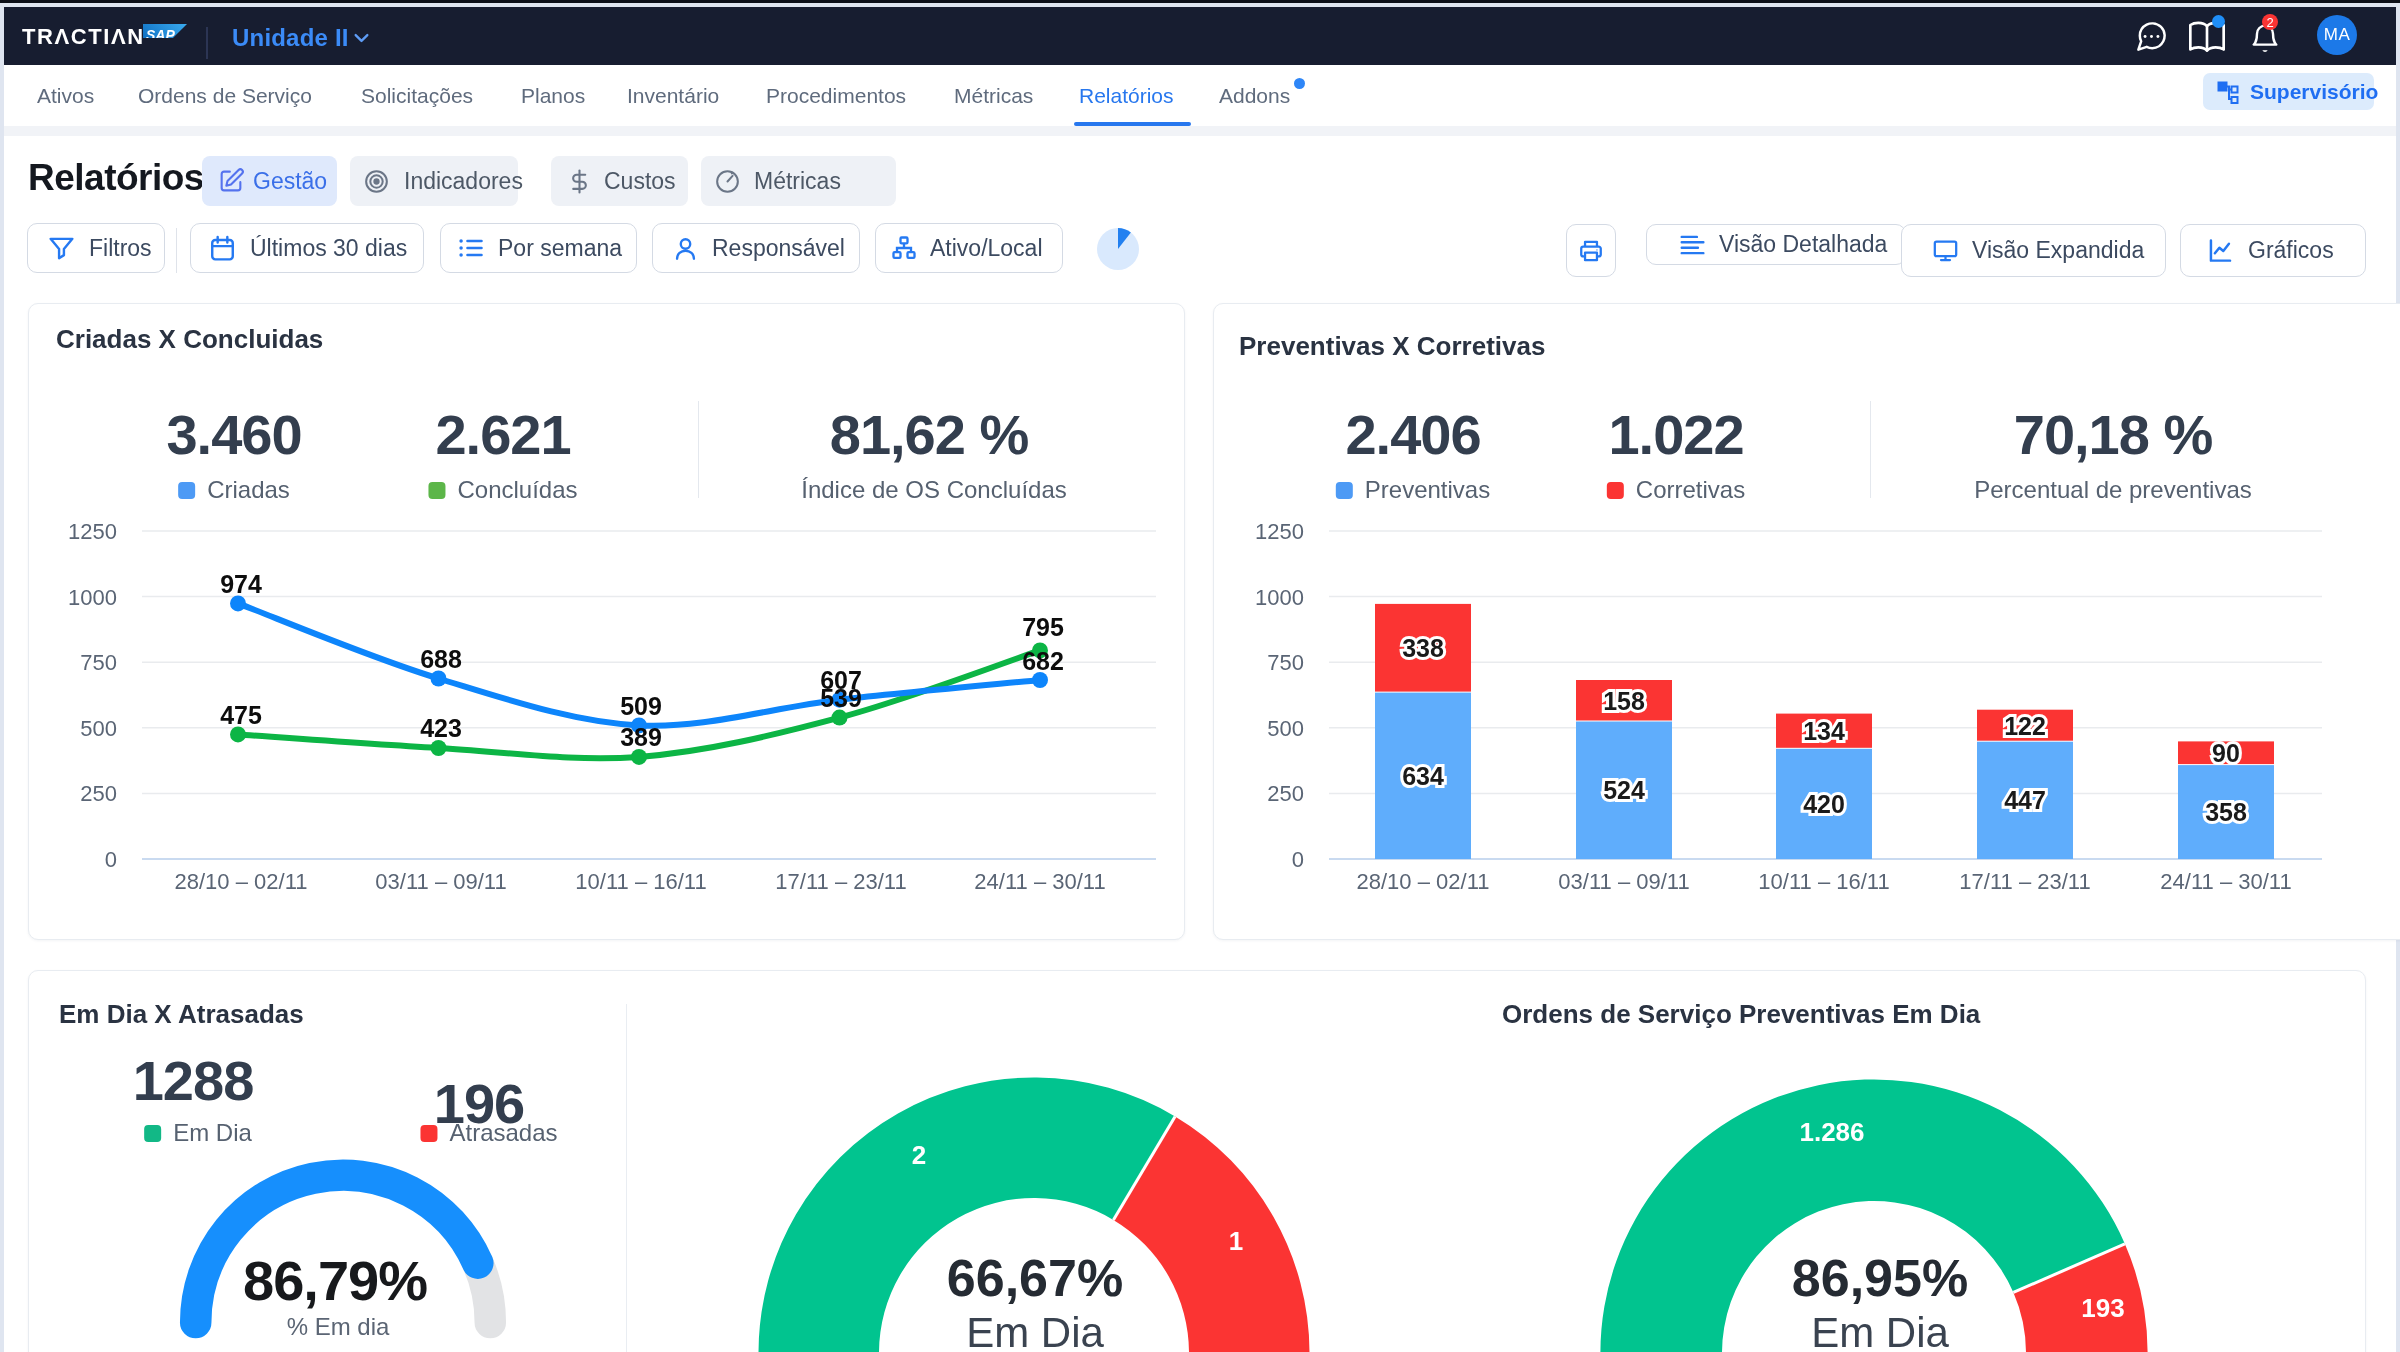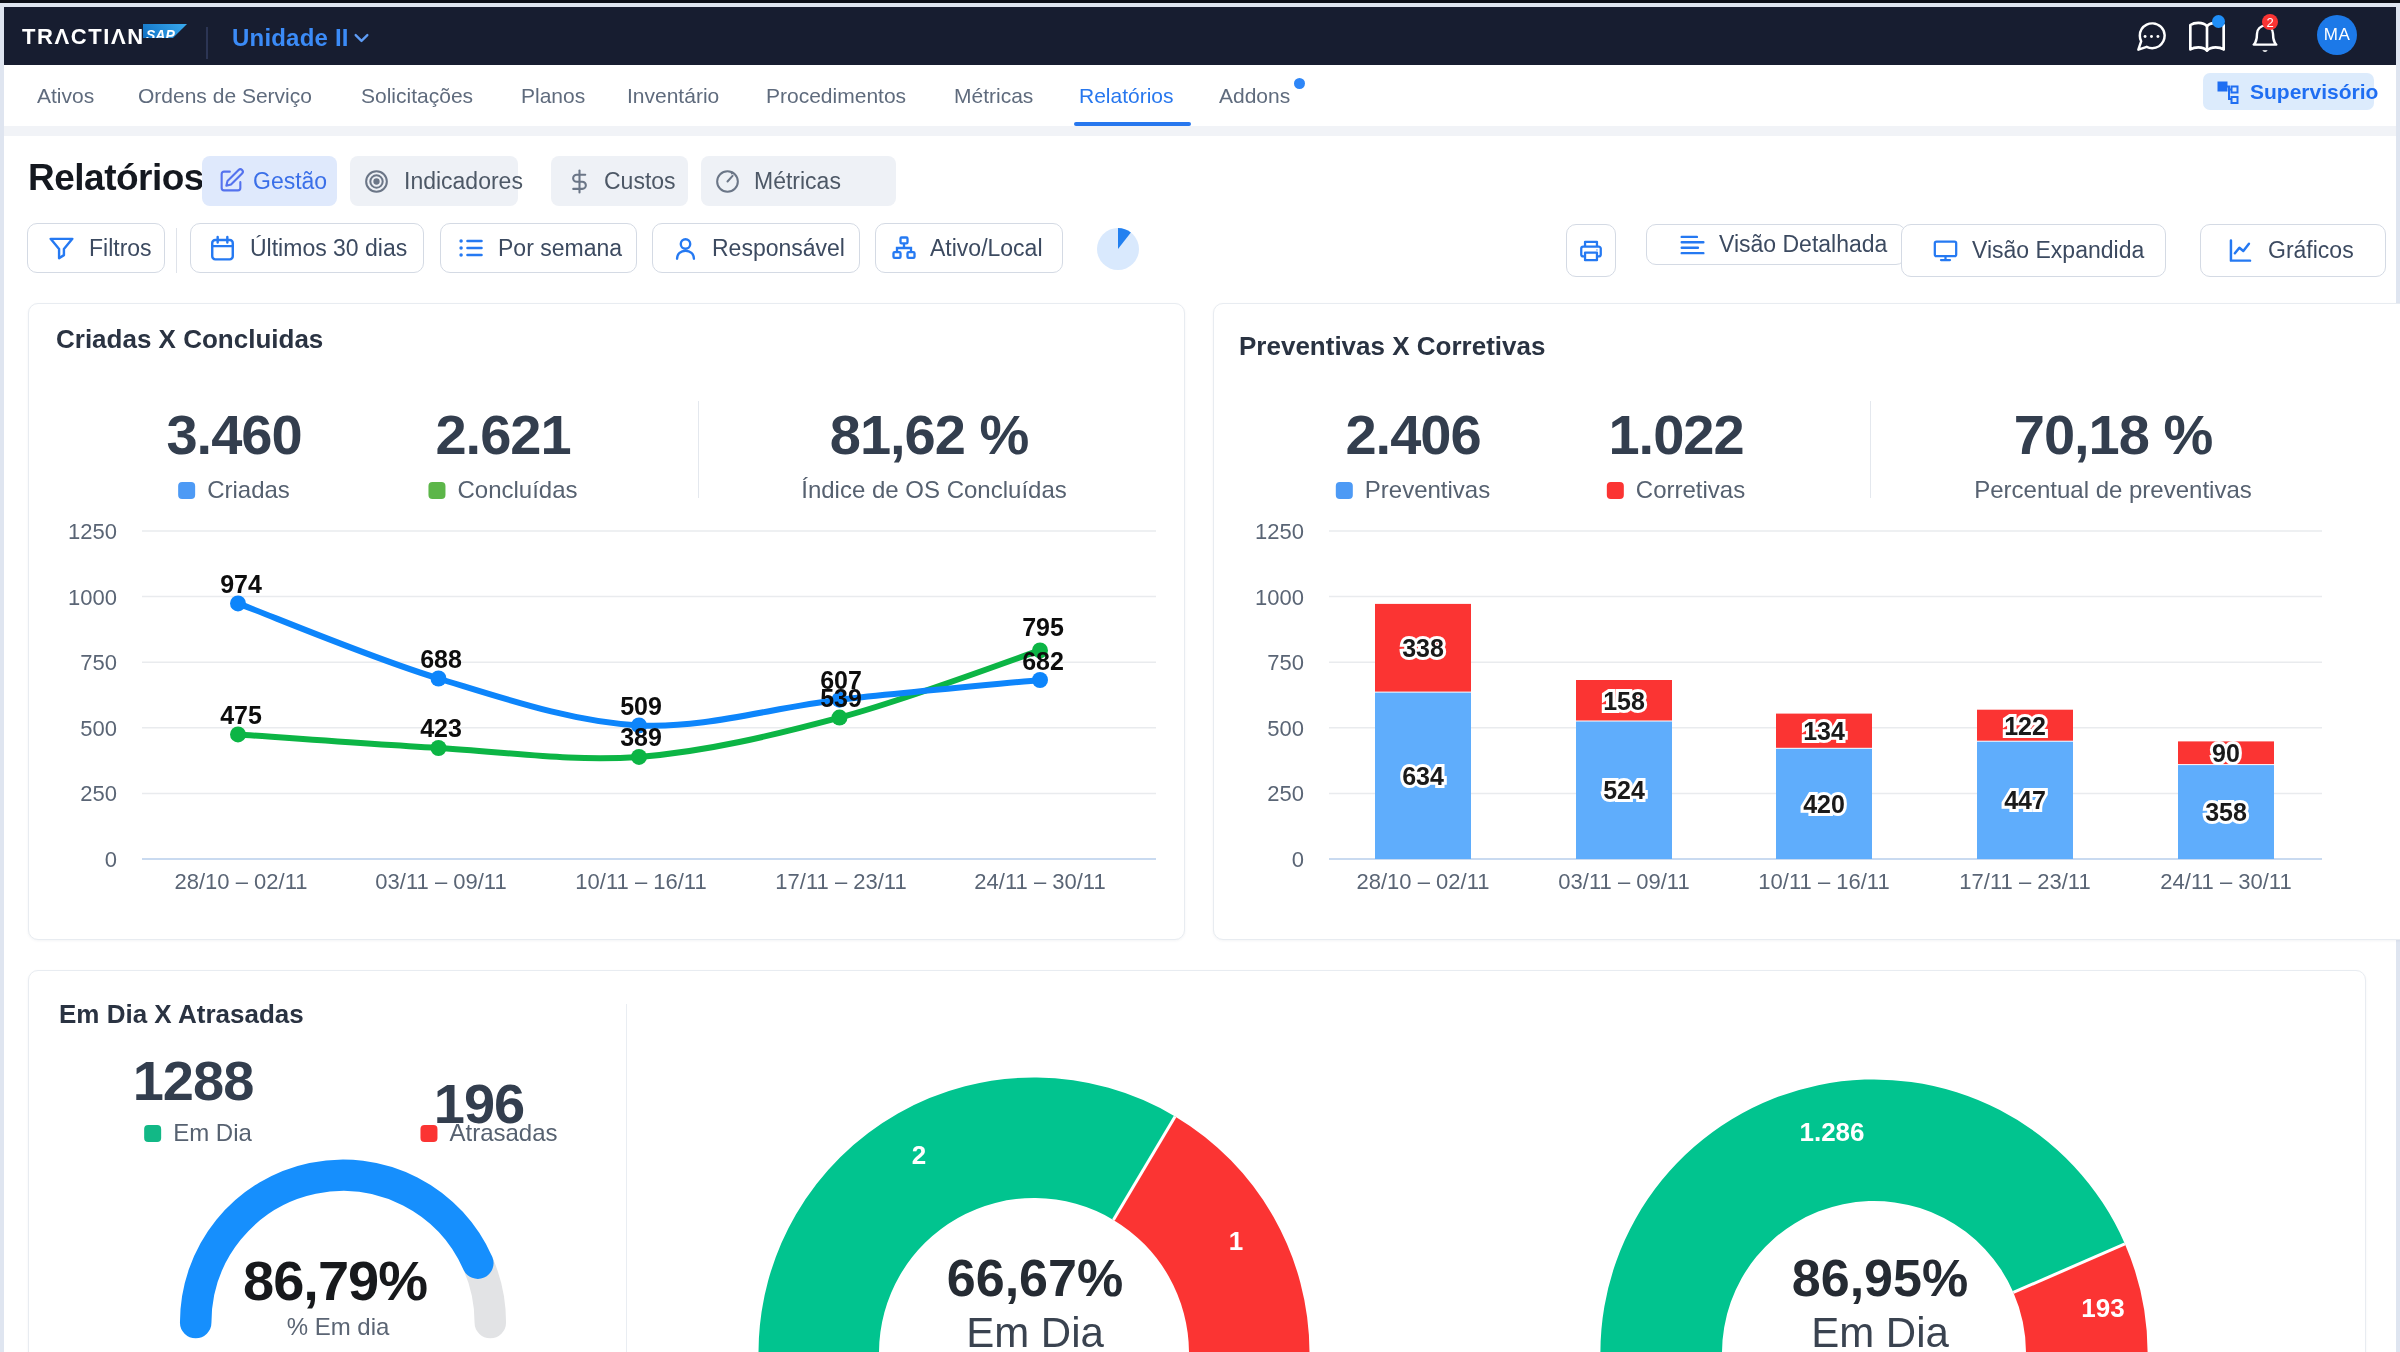--- a/index.html
+++ b/index.html
@@ -202,21 +202,21 @@
         </svg>
       <span style="margin-left:14px">Visão Detalhada</span>
     </div>
     <div class="btn" style="left:1901px;top:224px;width:265px;height:53px;">
       <svg style="position:static;margin-left:30px" width="27" height="27" viewBox="0 0 24 24" fill="none" stroke="#2579f2" stroke-width="2">
           <rect x="2.5" y="4" width="19" height="13" rx="1.5"></rect>
           <path d="M12 17v3.5M8 20.5h8" stroke-linecap="round"></path>
         </svg>
       <span style="margin-left:13px">Visão Expandida</span>
     </div>
-    <div class="btn" style="left:2180px;top:224px;width:186px;height:53px;margin-left:20px;">
+    <div class="btn" style="left:2180px;top:224px;width:186px;height:53px;">
       <svg style="position:static;margin-left:26px" width="27" height="27" viewBox="0 0 24 24" fill="none" stroke="#2579f2" stroke-width="2.2" stroke-linecap="round" stroke-linejoin="round">
           <path d="M3.5 3v18h17"></path>
           <path d="M7 14.5l4-5 3.5 3 5-6.5"></path>
         </svg>
       <span style="margin-left:14px">Gráficos</span>
     </div>
   </div>
   <div class="card" id="card1">
     <div class="ctitle" style="left:27px;top:20px;">Criadas X Concluidas</div>
     <div class="statnum" style="left:205px;top:98px;">3.460</div>
@@ -341,20 +341,21 @@
       </g>
     </svg>
   </div>
   <div class="card" id="card3">
     <div class="ctitle" style="left:30px;top:28px;">Em Dia X Atrasadas</div>
     <div class="statnum" style="left:164px;top:77px;">1288</div>
     <div class="legend" style="left:169px;top:148px;"><span class="lsq" style="background:#12b886"></span>Em Dia</div>
     <div class="statnum" style="left:450px;top:77px;margin-top:23px;">196</div>
     <div class="legend" style="left:460px;top:148px;"><span class="lsq" style="background:#fb3433"></span>Atrasadas</div>
     <div class="vdiv" style="left:597px;top:33px;height:387px;background:#e9edf2"></div>
+    <div class="ctitle" style="left:1473px;top:28px;">Ordens de Serviço Preventivas Em Dia</div>
     <svg style="left:0;top:0" width="2338" height="420" viewBox="0 0 2338 420">
 
       <path d="M 448.8,292.1 A 147.3,147.3 0 0 1 461.3,351.5" fill="none" stroke="#e2e3e5" stroke-width="31.5" stroke-linecap="round"></path>
       <path d="M 166.7,351.5 A 147.3,147.3 0 0 1 448.8,292.1" fill="none" stroke="#168ffd" stroke-width="31.5" stroke-linecap="round"></path>
 
       <path d="M 729.5,382 A 275.5,275.5 0 0 1 1146.1,145.4 L 1084.4,248.9 A 155,155 0 0 0 850,382 Z" fill="#01c48f"></path>
       <path d="M 1146.1,145.4 A 275.5,275.5 0 0 1 1280.5,382 L 1160,382 A 155,155 0 0 0 1084.4,248.9 Z" fill="#fb3433"></path>
 
       <path d="M 1571.4,382 A 273.6,273.6 0 0 1 2095.9,272.9 L 1984.4,321.4 A 152,152 0 0 0 1693,382 Z" fill="#01c48f"></path>
       <path d="M 2095.9,272.9 A 273.6,273.6 0 0 1 2118.6,382 L 1997,382 A 152,152 0 0 0 1984.4,321.4 Z" fill="#fb3433"></path>

